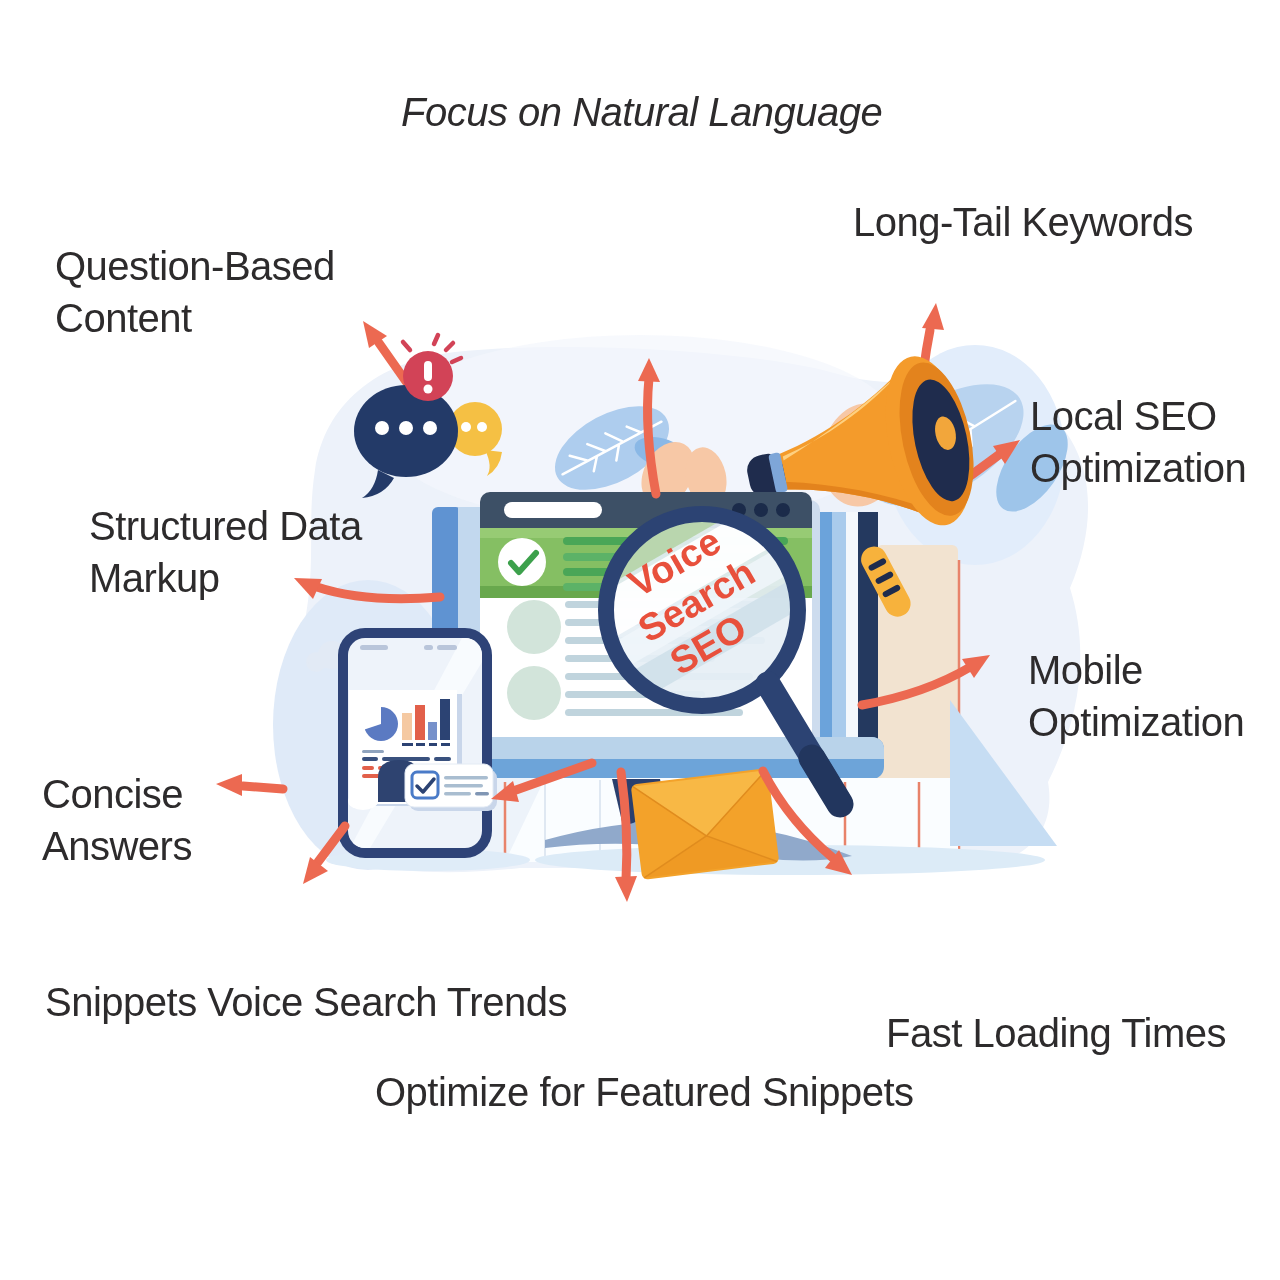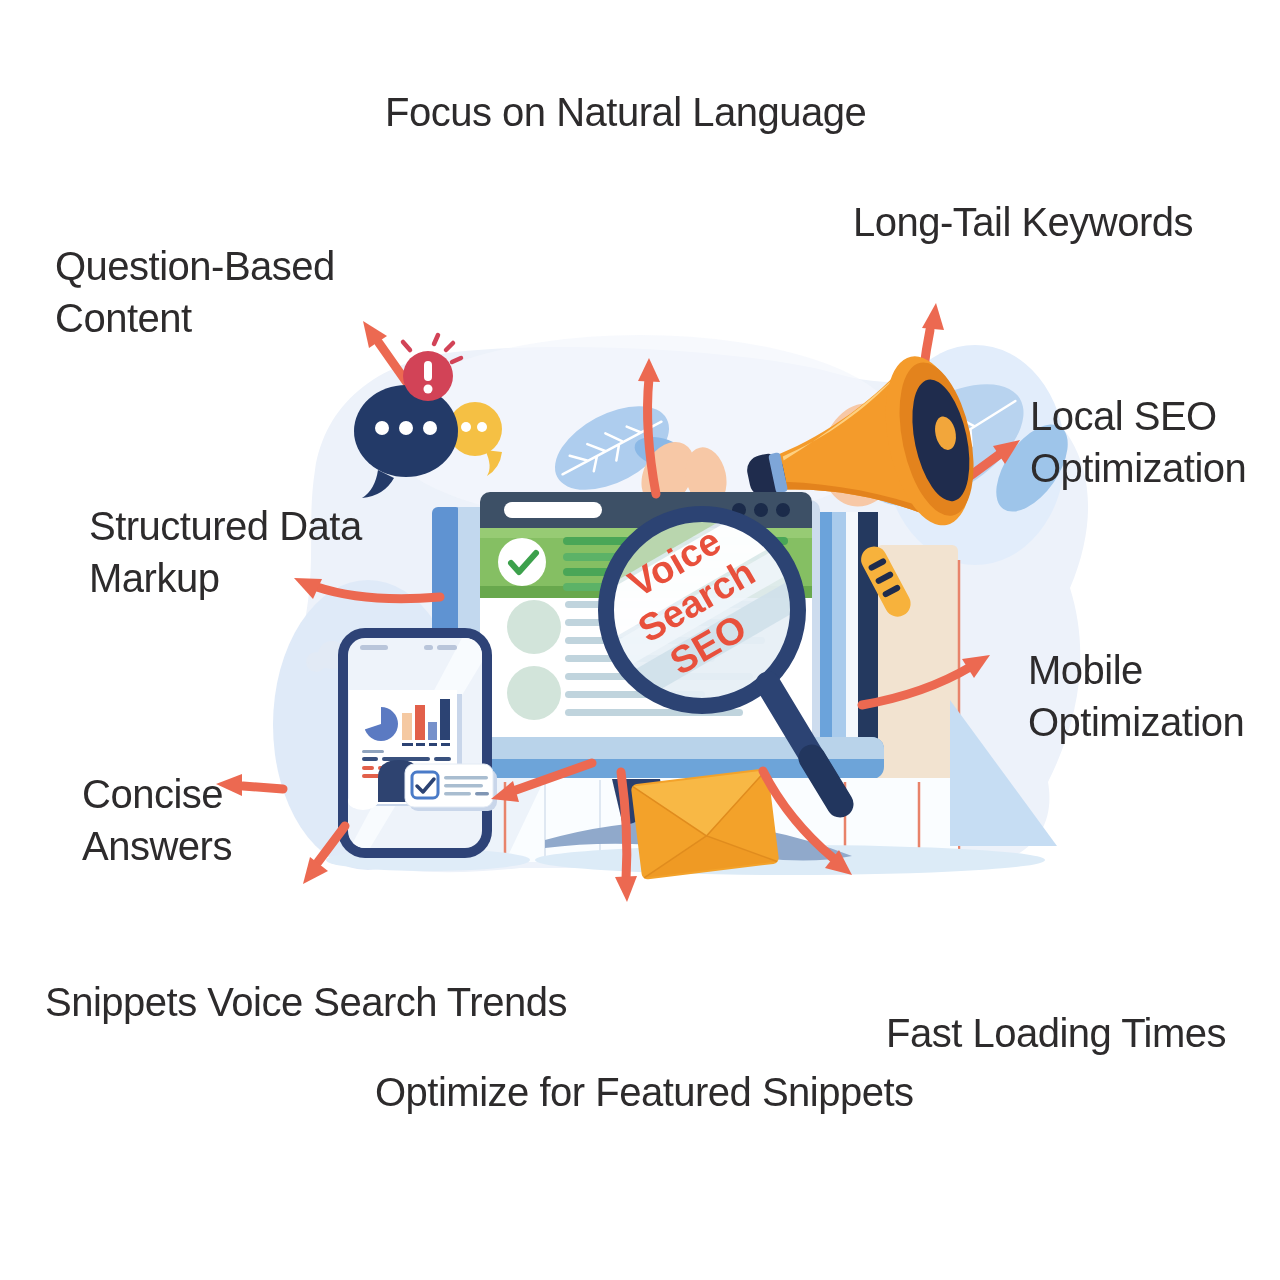--- a/index.html
+++ b/index.html
@@ -7,27 +7,27 @@
     position:relative; width:1280px; height:1280px; overflow:hidden;
     background:#ffffff; font-family:"Liberation Sans", sans-serif;
   }
   .illustration { position:absolute; left:0; top:0; width:1280px; height:1280px; }
   .label {
     position:absolute; color:#2d2b2c;
     font:400 40px/52px "Liberation Sans", sans-serif;
     letter-spacing:-0.5px;
   }
   .nowrap { white-space:nowrap; }
-  .lbl-top          { left:385px;  top:86px;  }
+  .lbl-top          { left:401px;  top:86px;font-style:italic;  }
   .lbl-top-right    { left:853px;  top:196px; }
   .lbl-top-left     { left:55px;   top:240px; width:330px; }
   .lbl-right-upper  { left:1030px; top:390px; width:260px; }
   .lbl-left-upper   { left:42px;   top:500px; width:330px;margin-left:47px; }
   .lbl-right-lower  { left:1028px; top:644px; width:260px; }
-  .lbl-left-lower   { left:42px;   top:768px; width:200px;margin-left:40px; }
+  .lbl-left-lower   { left:42px;   top:768px; width:200px; }
   .lbl-bottom-left  { left:45px;   top:976px; }
   .lbl-bottom-right { left:886px;  top:960px;margin-top:47px; }
   .lbl-bottom       { left:375px;  top:1066px; }
 </style>
 </head>
 <body>
 
 <div class="canvas">
 
   <svg class="illustration" viewBox="0 0 1280 1280" xmlns="http://www.w3.org/2000/svg">

